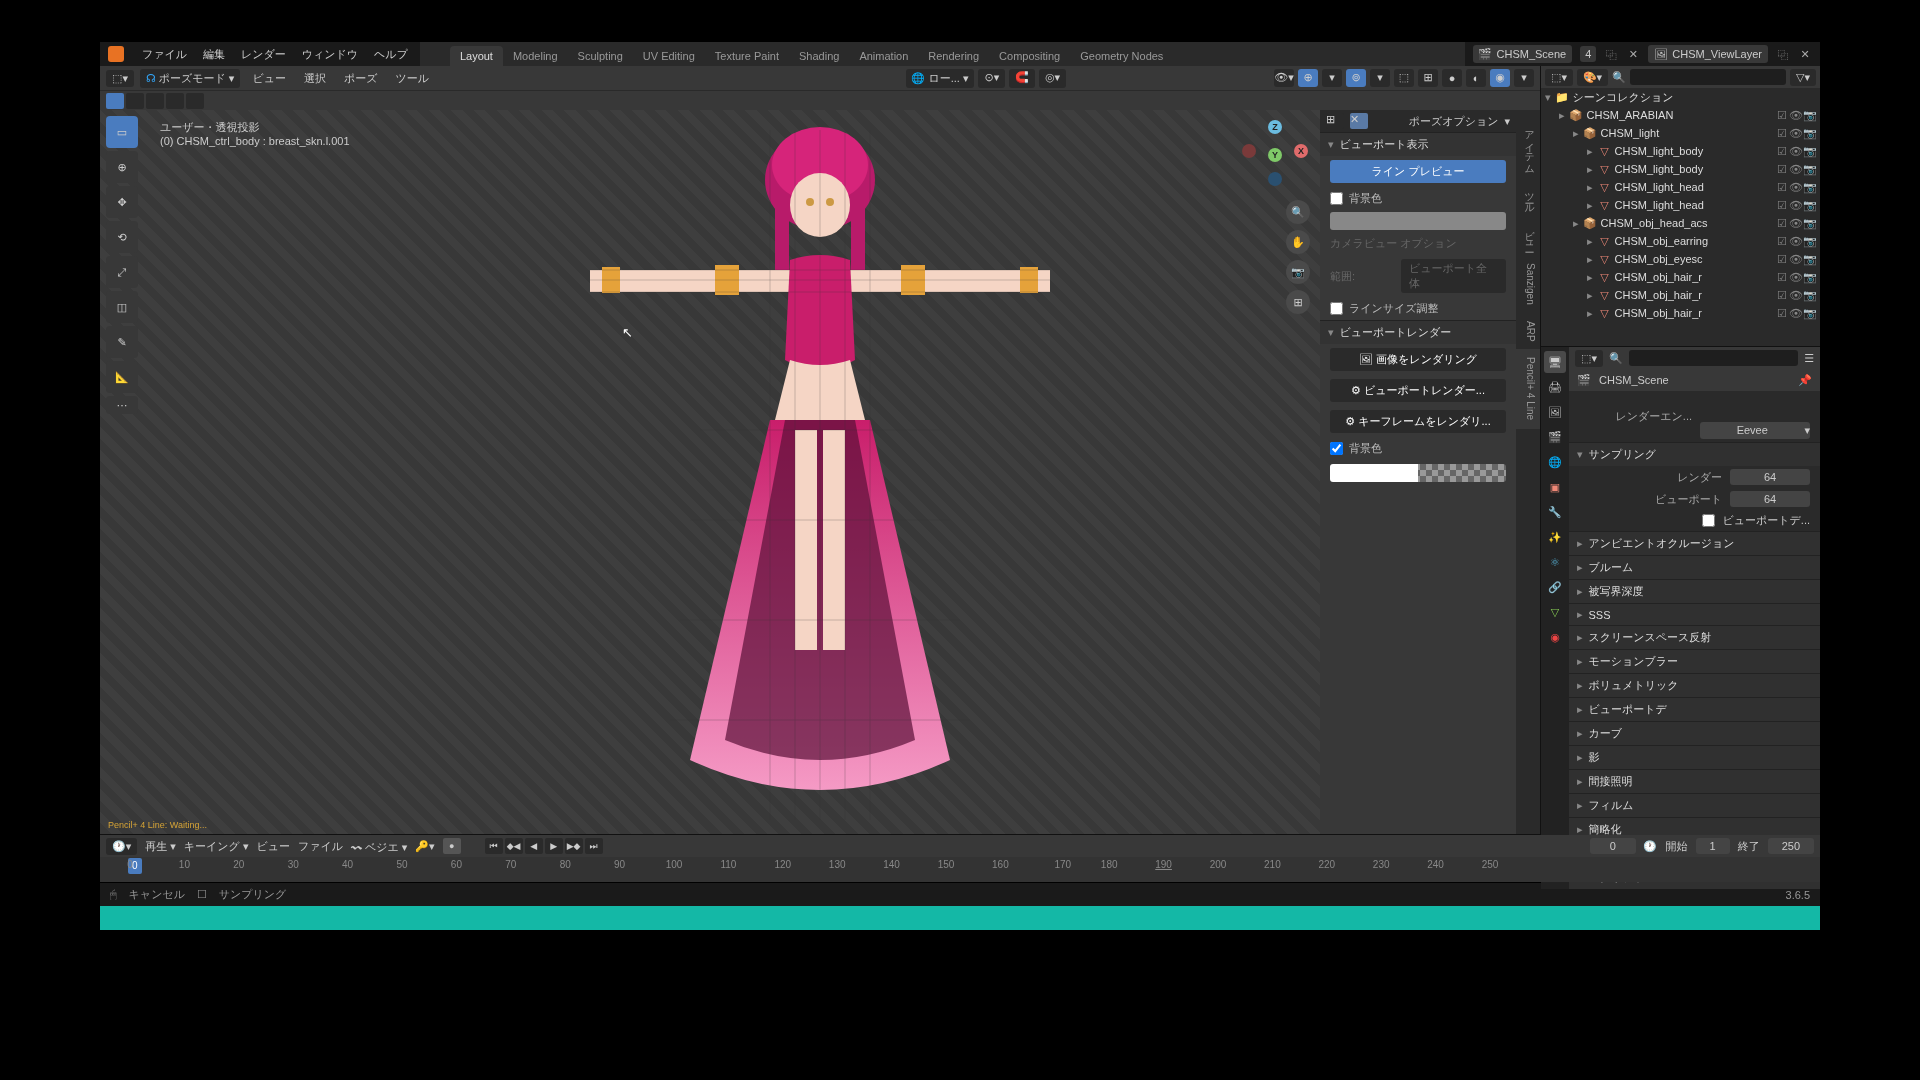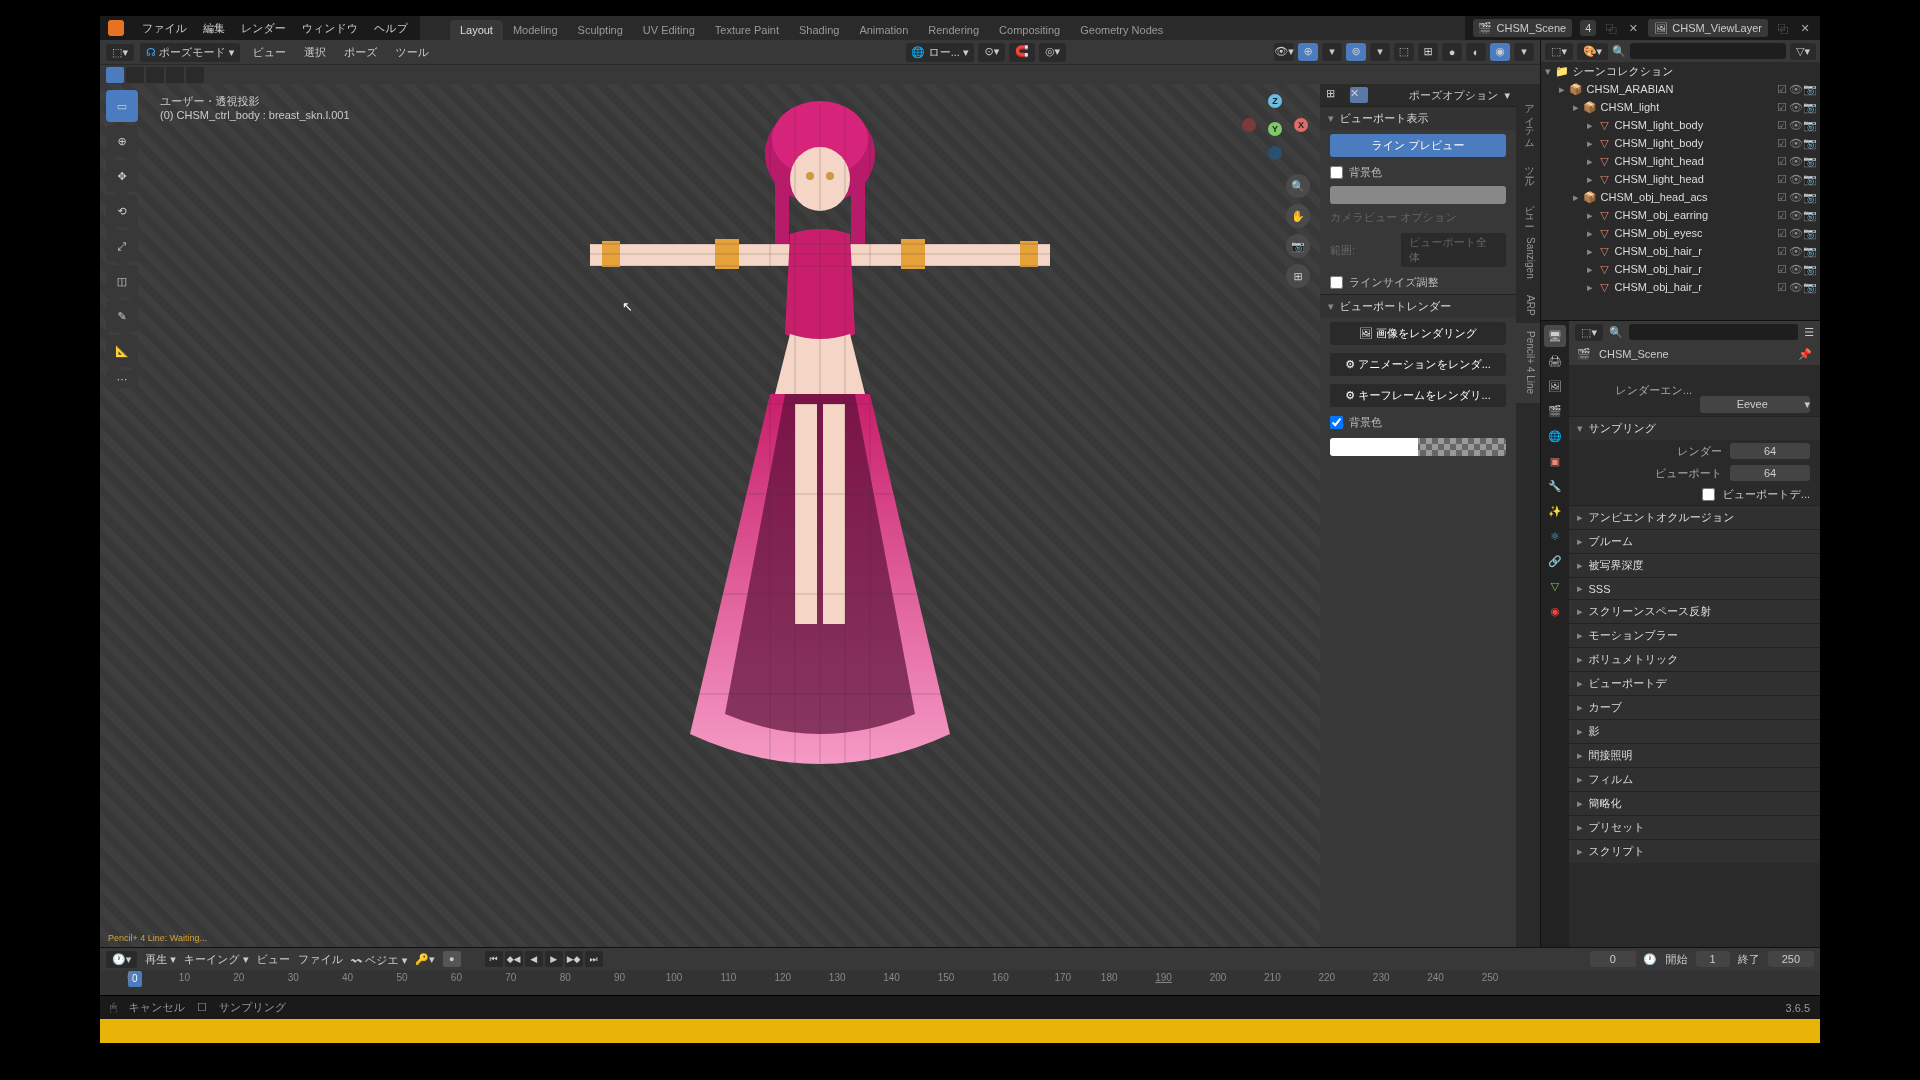--- a/index.html
+++ b/index.html
@@ -1,17 +1,17 @@
 <!DOCTYPE html>
 <html><head>
 <meta charset="utf-8">
 <style>
 * { margin: 0; padding: 0; box-sizing: border-box; font-family: sans-serif; font-size: 11px; user-select: none; }
 body { background: #000; width: 1920px; height: 1080px; overflow: hidden; color: #ccc; }
-.app { position: absolute; top: 16px; left: 100px; width: 1720px; height: 1027px; background: #eab308; }
+.app { position: absolute; top: 42px; left: 100px; width: 1720px; height: 888px; background: #14b8a6; }
 .topbar { height: 24px; background: #1a1a1a; display: flex; align-items: center; padding: 0 8px; gap: 8px; }
 .topbar .logo { width: 16px; height: 16px; background: #e87223; border-radius: 3px; margin-right: 6px; }
 .topbar .menu-item { color: #ccc; padding: 0 4px; cursor: pointer; }
 .topbar .scene-box { display: flex; align-items: center; background: #383838; border-radius: 3px; padding: 2px 6px; gap: 4px; }
 .topbar .icon { width: 14px; height: 14px; display:flex; align-items:center; justify-content:center; }
 .workspace-tabs { height: 24px; background: #2a2a2a; display: flex; align-items: flex-end; padding: 0 16px; gap: 0; border-bottom: 1px solid #111; }
 .workspace-tabs .tab { padding: 4px 10px; color: #999; cursor: pointer; }
 .workspace-tabs .tab.active { background: #383838; color: #ddd; border-radius: 4px 4px 0 0; }
 .main { display: flex; height: calc(100% - 48px - 48px - 24px); }
 .viewport-area { flex: 1; display: flex; flex-direction: column; background: #303030; position: relative; }
@@ -254,21 +254,21 @@
             </div>
           <div class="n-panel-row">
               <input type="checkbox" style=""> 
               <span>ラインサイズ調整</span>
             </div>
           <div class="collapse-header">
               <span class="chev down"></span>
               <span>ビューポートレンダー</span>
             </div>
           <div class="n-panel-button dark">🖼 <span>画像をレンダリング</span></div>
-          <div class="n-panel-button dark">⚙ <span>アニメーションをレンダ...</span></div>
+          <div class="n-panel-button dark">⚙ <span>ビューポートレンダー...</span></div>
           <div class="n-panel-button dark">⚙ <span>キーフレームをレンダリ...</span></div>
           <div class="n-panel-row">
               <input type="checkbox" checked="" style=""> 
               <span>背景色</span>
             </div>
           <div class="checkerbar"></div>
         </div>
         <div class="n-tabs">
           <div class="n-tab-vert">アイテム</div>
           <div class="n-tab-vert">ツール</div>

